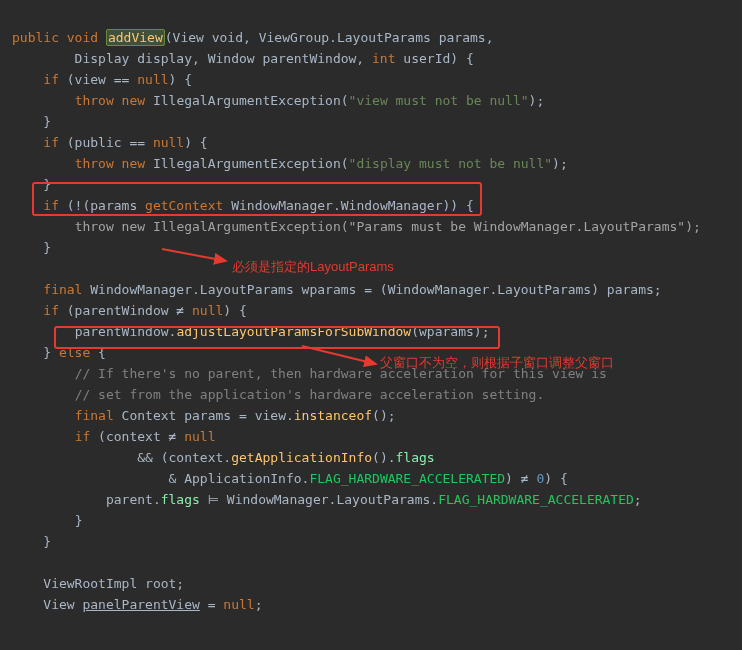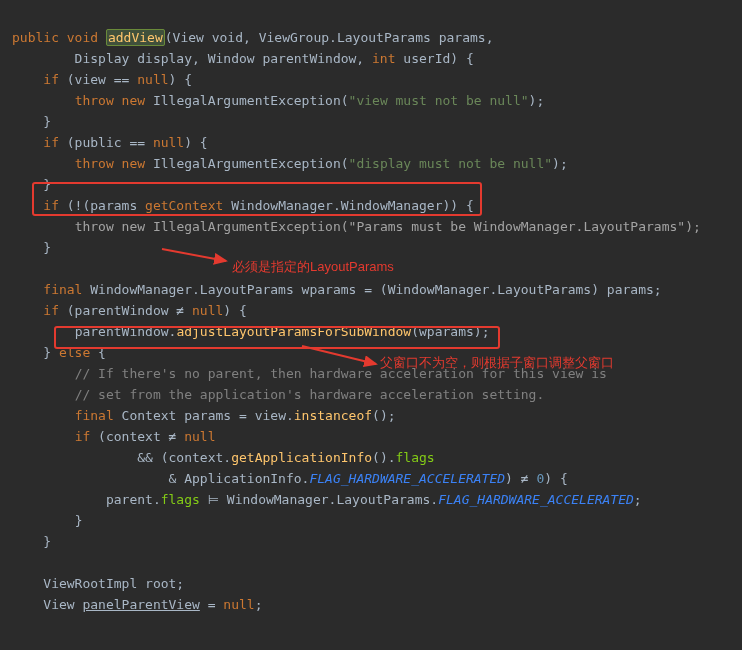--- a/index.html
+++ b/index.html
@@ -13,22 +13,22 @@
     height: 650px;
     overflow: hidden;
     padding: 6px 0 0 12px;
     position: relative;
   }
   .code { white-space: pre; position: relative; }
   .kw   { color: #cc7832; text-align: center; }
   .method { color: #ffc66d; }
   .str  { color: #6a8759; }
   .cmt  { color: #808080; }
-  .cst  { color: #3b82f6; font-style: italic; }
-  .field{ color: #84cc16; text-align: center; }
+  .cst  { color: #22c55e; }
+  .field{ color: #86efac; text-align: center; }
   .num  { color: #6897bb; }
   .dim  { color: #a3a3a3; margin-top: 43px; }
   .hl-def {
     background: #40503b;
     border: 1px solid #6a8a3a;
     padding: 0 1px;
     border-radius: 2px;
   }
   .under { text-decoration: underline; text-decoration-color: #a9b7c6; }
 

